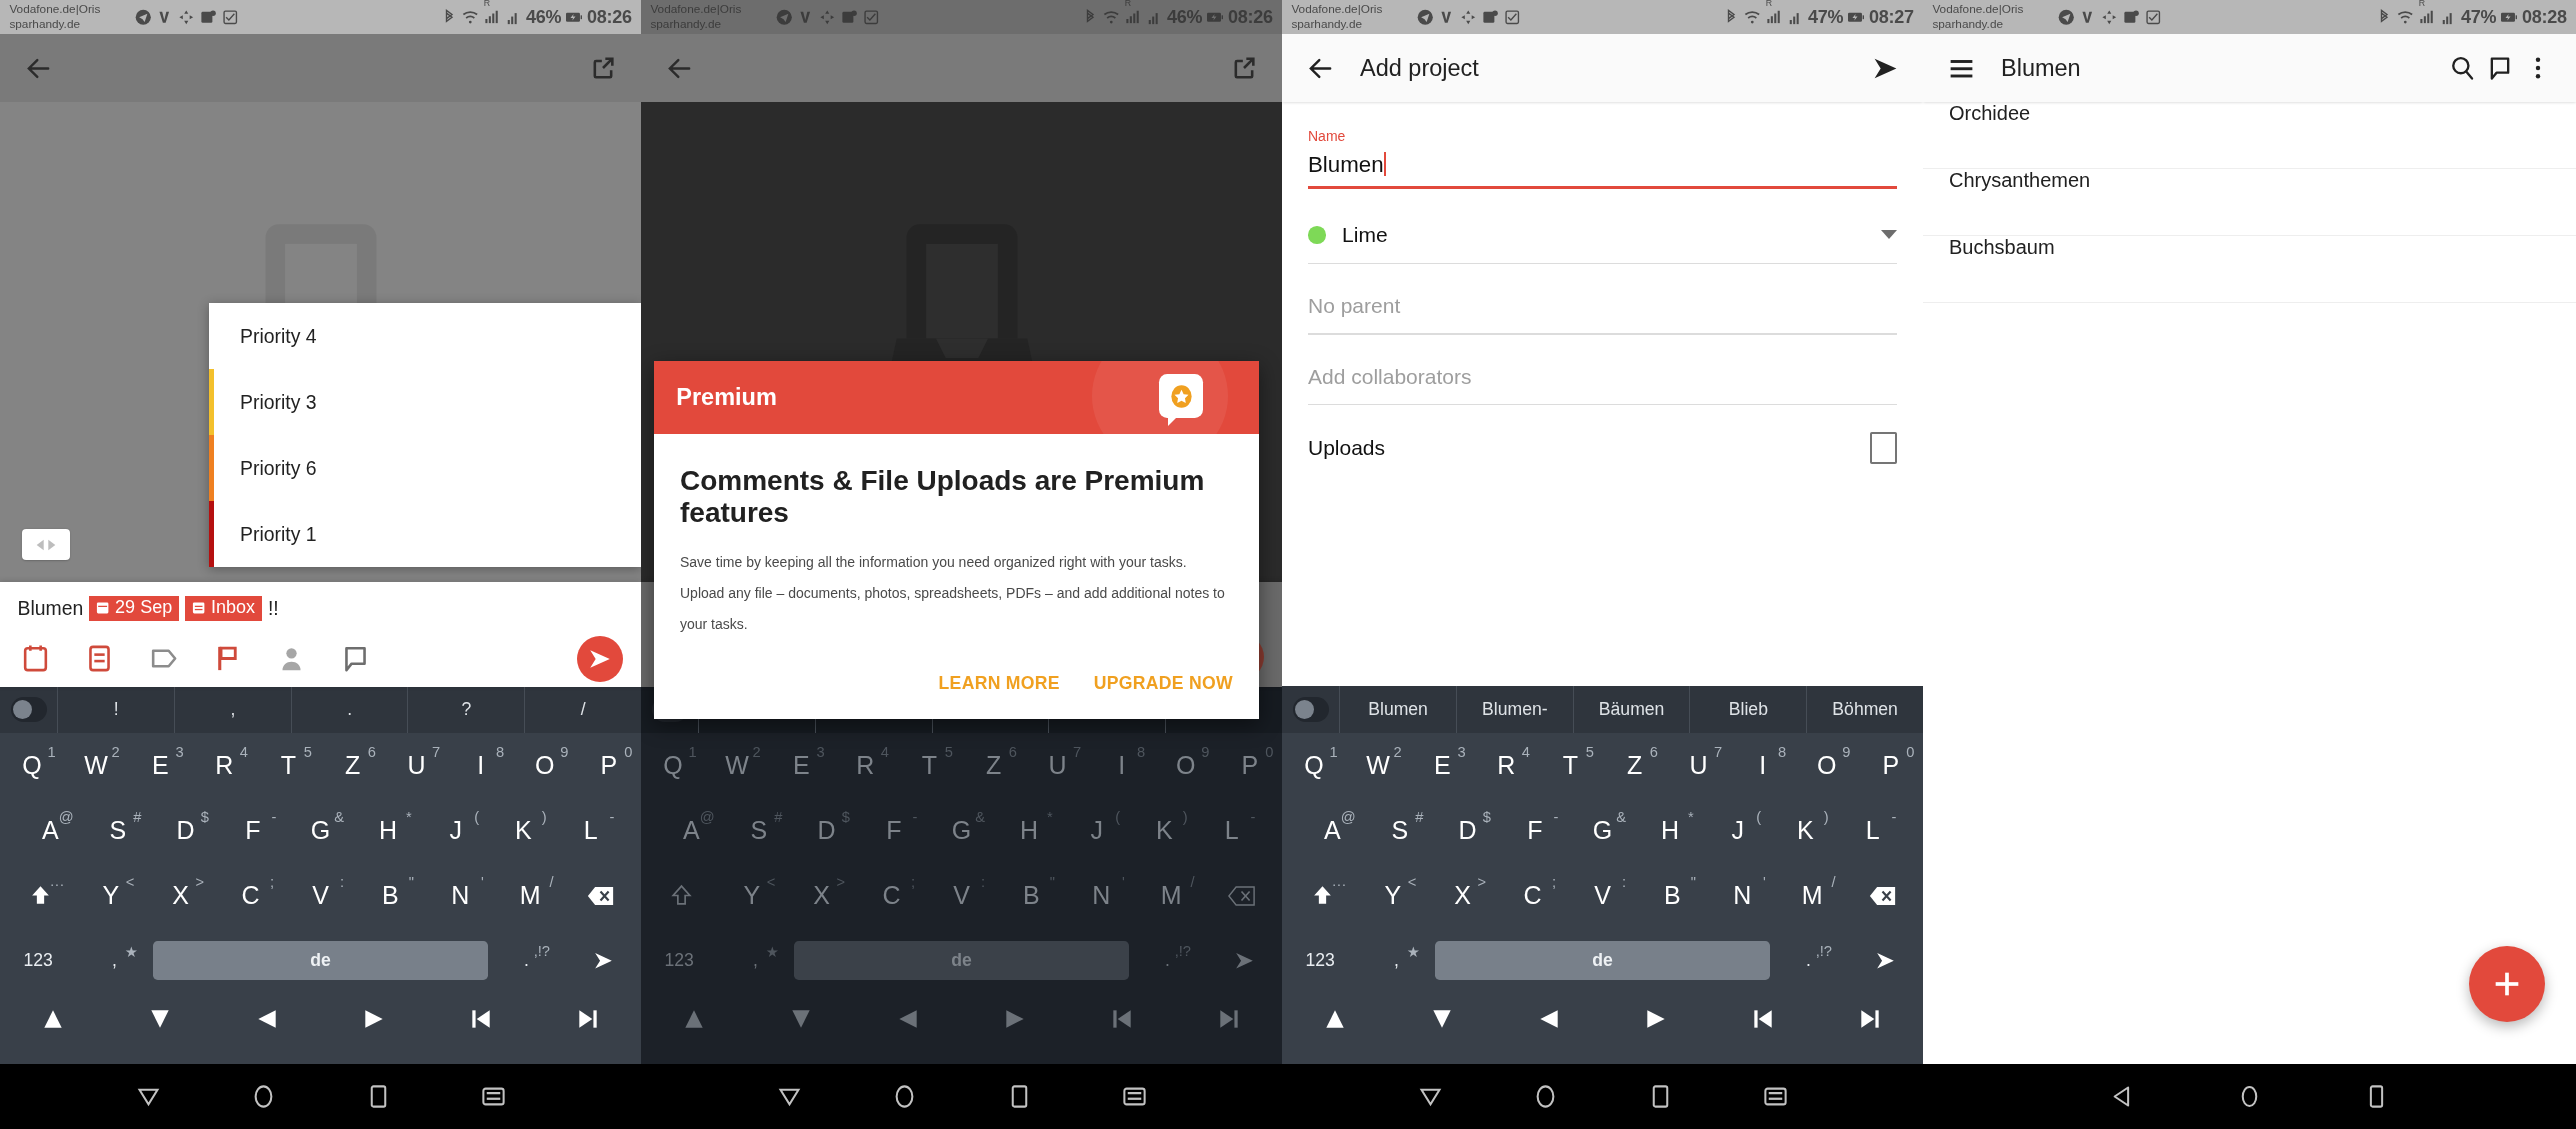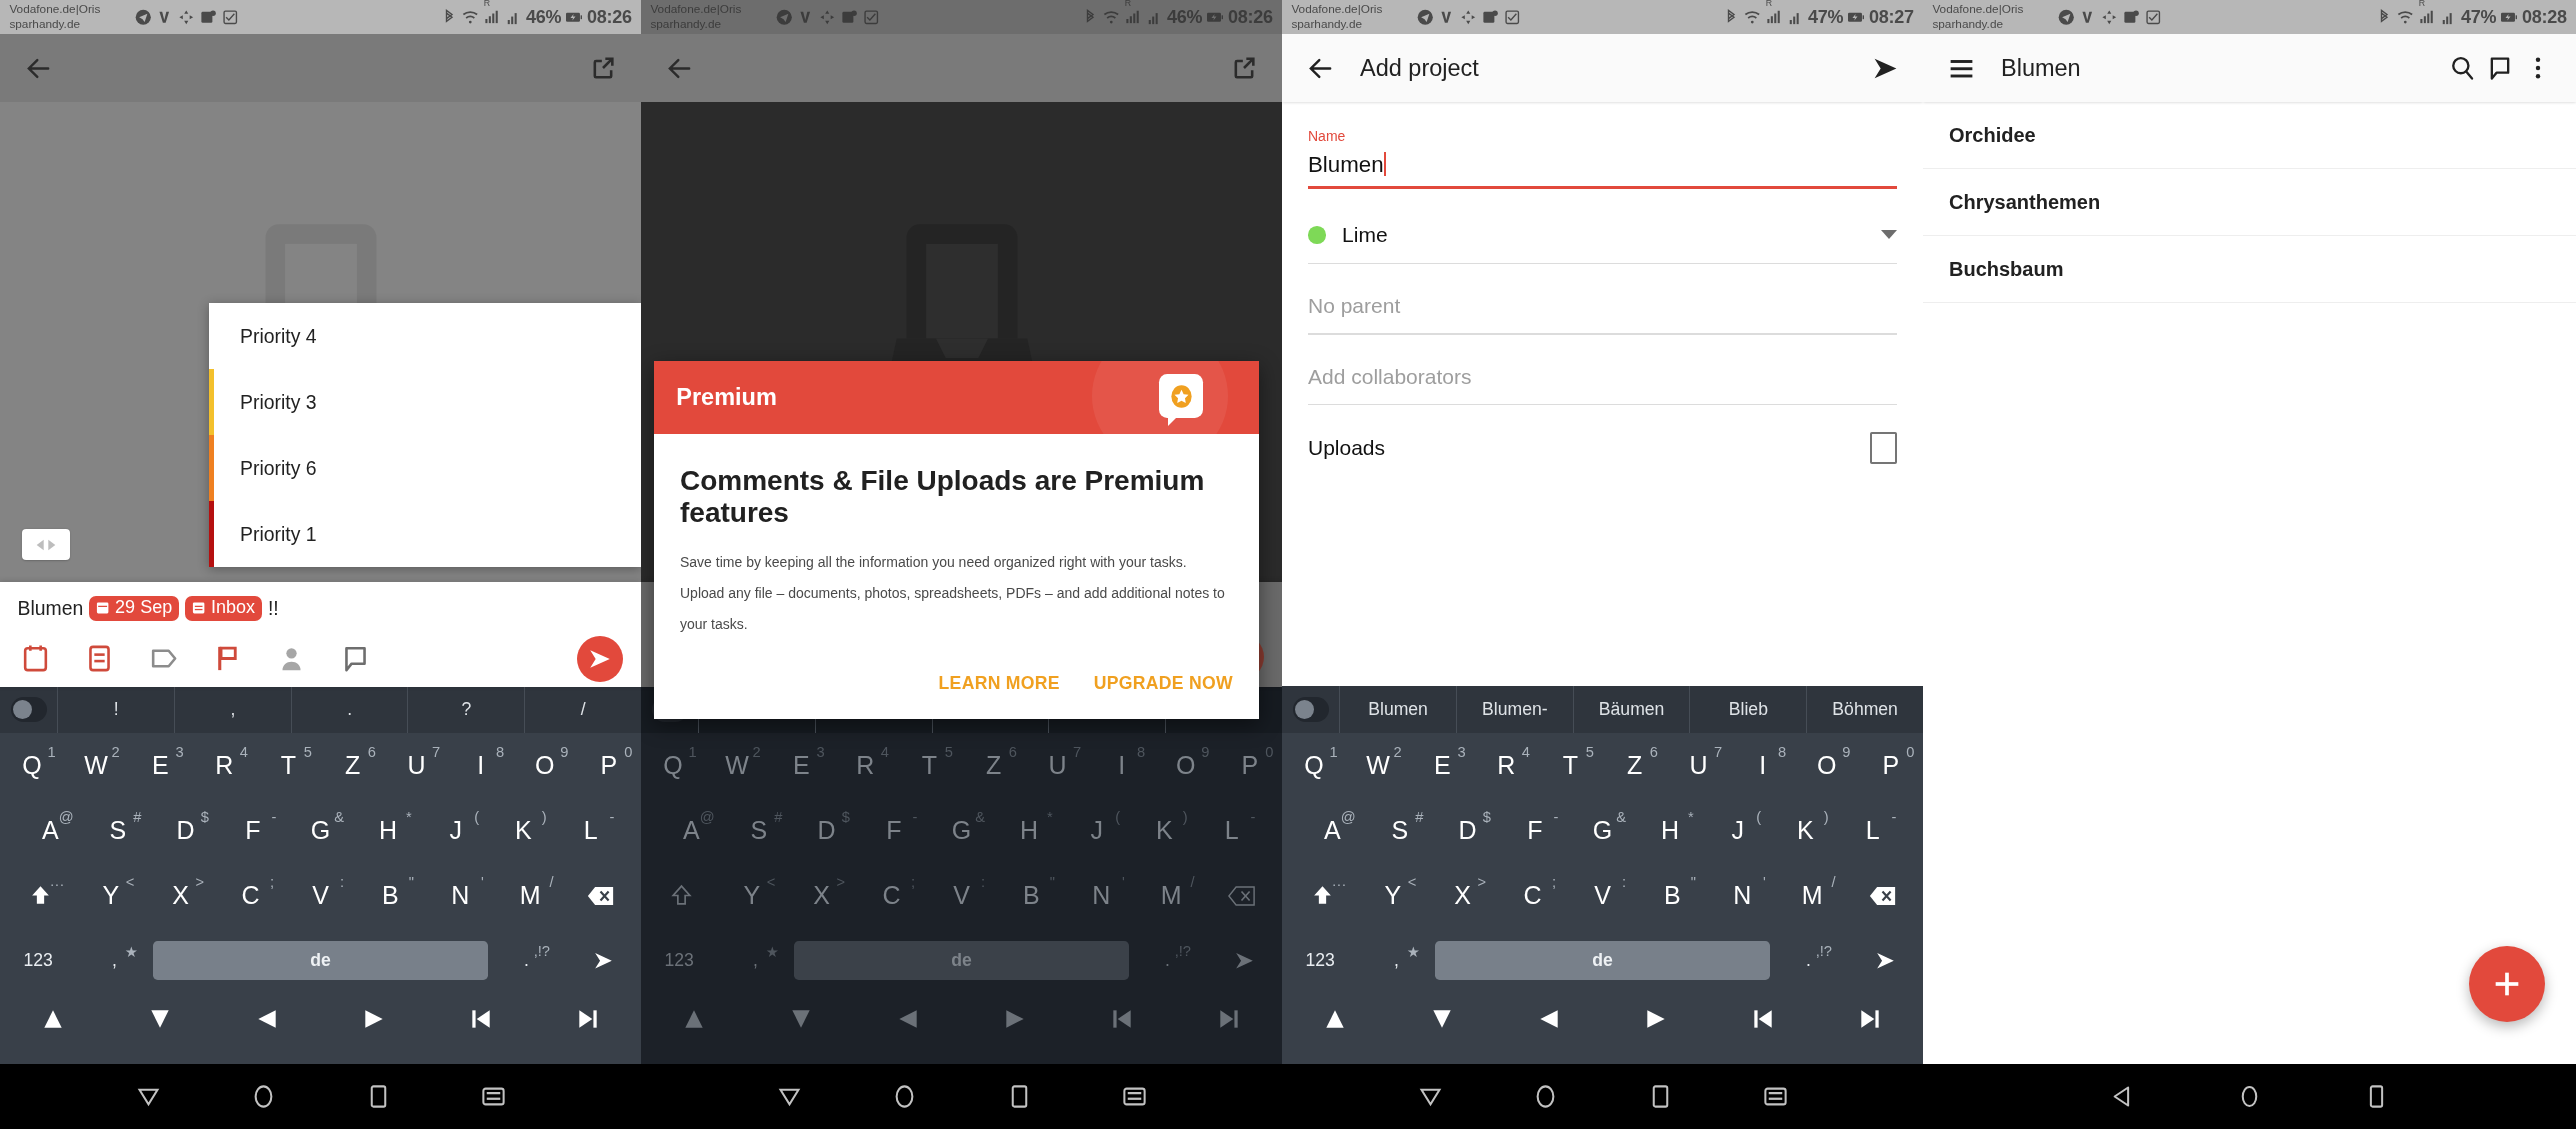--- a/index.html
+++ b/index.html
@@ -70,21 +70,21 @@
 
   
   .quickadd {
     position: absolute; left: 0; right: 0; bottom: 442px;
     background: #fff; z-index: 25;
     box-shadow: 0 -1.2px 5.3px rgba(0,0,0,.15);
     padding: 14px 17.6px 0 17.6px; height: 105px;
   }
   .qa-text { font-size: 19.4px; color: #222; display: flex; align-items: center; gap: 5.9px; }
   .chip {
-    background: #e2493c; color: #fff; border-radius: 7px;
+    background: #e2493c; color: #fff; border-radius: 0;
     padding: 1.2px 7px 2.4px 5.9px; font-size: 18px;
     display: inline-flex; align-items: center; gap: 4.7px;
   }
   .qa-row {
     display: flex; align-items: center; gap: 33px;
     margin-top: 15.3px; padding-left: 2.4px;
   }
   .qa-send {
     margin-left: auto; width: 46px; height: 46px; border-radius: 50%;
     background: #e2493c; display: flex; align-items: center; justify-content: center;
@@ -180,24 +180,23 @@
   .dot { width: 17.6px; height: 17.6px; border-radius: 50%; background: #7ed957; margin-right: 16.5px; }
   .caretdown { margin-left: auto; width: 0; height: 0;
     border-left: 8.2px solid transparent; border-right: 8.2px solid transparent;
     border-top: 9.4px solid #6d6d6d; }
   .ph { font-size: 21px; color: #9e9e9e; height: 54px; display: flex; align-items: center; }
   .row-fav { display: flex; align-items: center; height: 65px; font-size: 21px; color: #111; }
   .chk { margin-left: auto; width: 27px; height: 32px; border: 2.4px solid #757575; border-radius: 1.8px; }
 
   
   .list-item {
-    height: 67px; display: flex; align-items: center;
+    height: 67px; display: flex; align-items: flex-start;
     padding: 0 26px; font-size: 20px; color: #212121;
     border-bottom: 1.2px solid #eeeeee;
-    font-weight: bold;
   }
   .fab {
     position: absolute; right: 31px; bottom: 107px;
     width: 76px; height: 76px; border-radius: 50%; background: #e2493c;
     display: flex; align-items: center; justify-content: center;
     box-shadow: 0 4.7px 13px rgba(0,0,0,.28);
   }
 </style>
 </head>
 <body>

